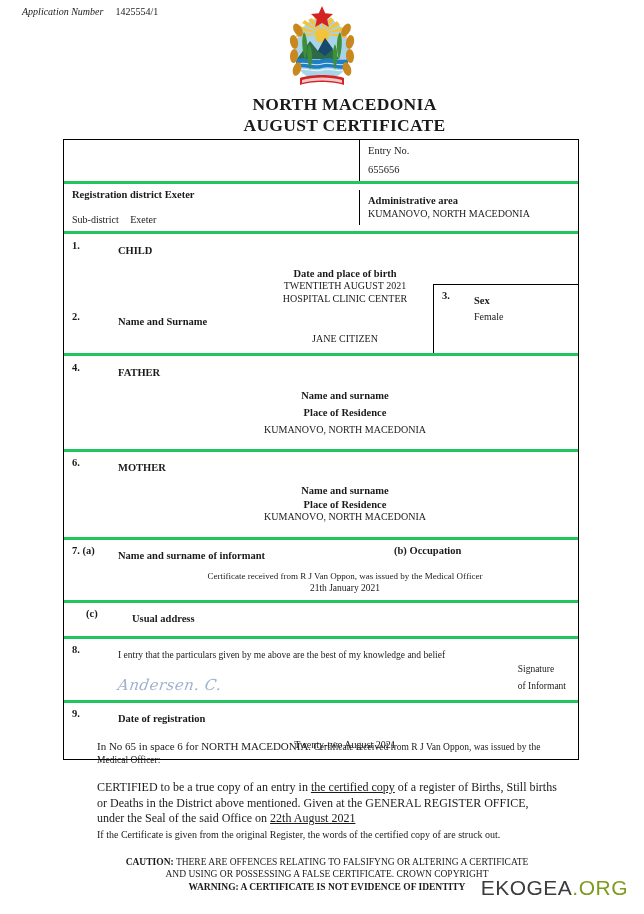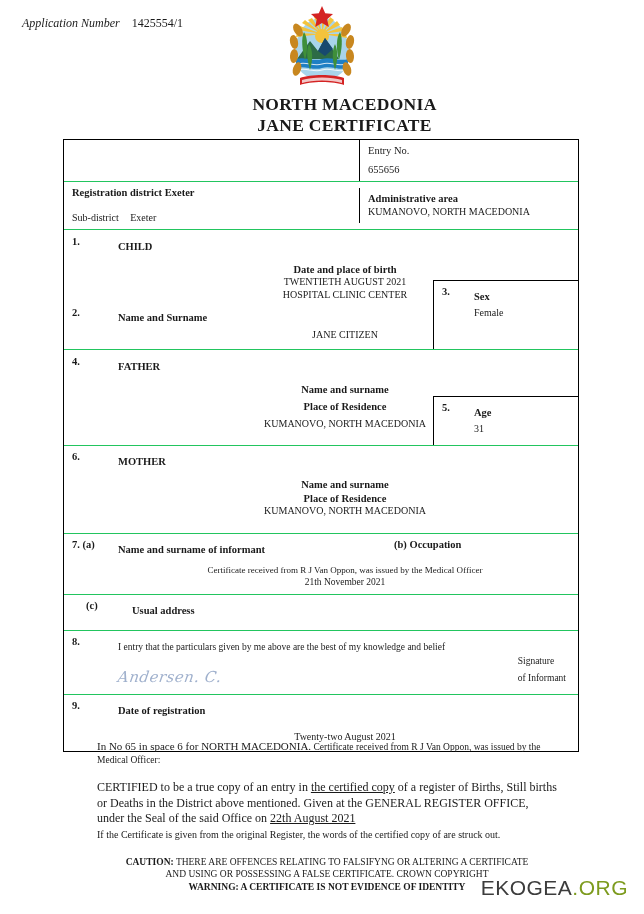--- a/index.html
+++ b/index.html
@@ -13,22 +13,22 @@
     position: relative;
     font-family: "Liberation Serif", "DejaVu Serif", serif;
     color: #1a1a1a;
     overflow: hidden;
   }
 
   
   .app-number {
     position: absolute;
     left: 22px;
-    top: 16px;
-    font-size: 12px;
+    top: 6px;
+    font-size: 10px;
     white-space: nowrap;
   }
   .app-number .label {
     font-style: italic;
   }
   .app-number .value {
     margin-left: 12px;
     font-style: normal;
   }
 
@@ -63,21 +63,21 @@
     position: absolute;
     left: 63px;
     top: 139px;
     width: 516px;
     border: 1px solid #000;
     box-sizing: border-box;
     background: #fff;
   }
   .row {
     display: flex;
-    border-bottom: 1px solid #22c55e;
+    border-bottom: 3px solid #22c55e;
     box-sizing: border-box;
   }
   .row:last-child { border-bottom: none; }
 
   .cell {
     box-sizing: border-box;
     padding: 5px 8px 6px 8px;
     position: relative;
   }
   .cell.left  { flex: 1 1 auto; }
@@ -273,21 +273,21 @@
       <path d="M51 40 C54 46 54 56 51 66 C48 56 48 46 51 40 Z"></path>
     </g>
 
     <path d="M16 74 C26 70 50 70 60 74 L60 81 C50 77 26 77 16 81 Z" fill="#d42323"></path>
     <path d="M18 76 C28 72.5 48 72.5 58 76 L58 79 C48 75.5 28 75.5 18 79 Z" fill="#f2c7c7"></path>
   </svg>
 </div>
 
 <div class="doc-title">
   <div>NORTH MACEDONIA</div>
-  <div>JANE CERTIFICATE</div>
+  <div>AUGUST CERTIFICATE</div>
 </div>
 
 <div class="cert-table">
 
   <div class="row entry-row">
     <div class="cell left"></div>
     <div class="cell right">
       <div class="entry-no-label">Entry No.</div>
       <div class="entry-no-value">655656</div>
     </div>
@@ -332,24 +332,20 @@
     <div class="child-main" style="width:100%">
       <div>
         <span class="num">4.</span><span class="bold-label">FATHER</span>
       </div>
       <div class="sp10"></div>
       <div class="indent line-bold">Name and surname</div>
       <div class="sp6"></div>
       <div class="indent line-bold">Place of Residence</div>
       <div class="indent line-plain" style="margin-top:5px">KUMANOVO, NORTH MACEDONIA</div>
     </div>
-    <div class="sub-box" style="top:46px; bottom:0;">
-      <span class="num">5.</span><span class="bold-label">Age</span>
-      <div class="val">31</div>
-    </div>
   </div>
 
   <div class="row" style="min-height:88px">
     <div class="cell left" style="width:100%">
       <div>
         <span class="num">6.</span><span class="bold-label">MOTHER</span>
       </div>
       <div class="sp10"></div>
       <div class="indent line-bold">Name and surname</div>
       <div class="indent line-bold" style="margin-top:3px">Place of Residence</div>
@@ -357,21 +353,21 @@
     </div>
   </div>
 
   <div class="row informant-row">
     <div class="cell left" style="width:100%; position:relative;">
       <div>
         <span class="num">7. (a)</span><span class="bold-label">Name and surname of informant</span>
       </div>
       <div class="occupation">(b) Occupation</div>
       <div class="indent" style="font-size:9px; margin-top:7px; line-height:12px;">Certificate received from R J Van Oppon, was issued by the Medical Officer</div>
-      <div class="indent" style="font-size:9.5px; line-height:12px;">21th November 2021</div>
+      <div class="indent" style="font-size:9.5px; line-height:12px;">21th January 2021</div>
     </div>
   </div>
 
   <div class="row addr-row">
     <div class="cell left" style="width:100%">
       <span class="num" style="padding-left:14px; width:46px;">(c)</span><span class="bold-label">Usual address</span>
     </div>
   </div>
 
   <div class="row decl-row">

